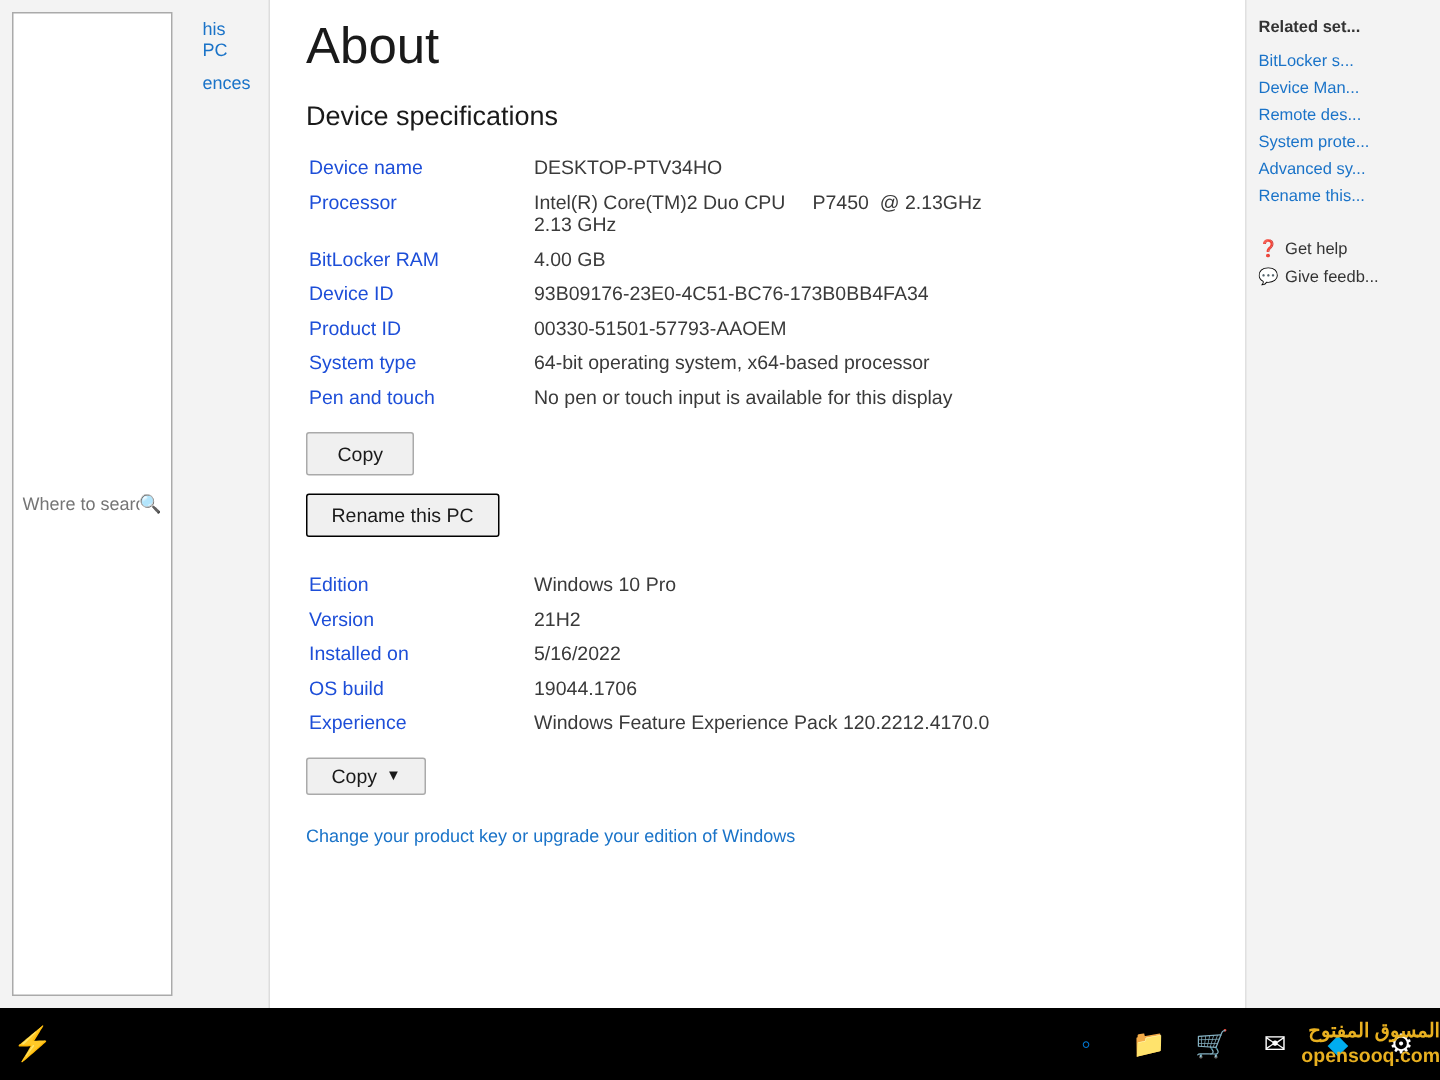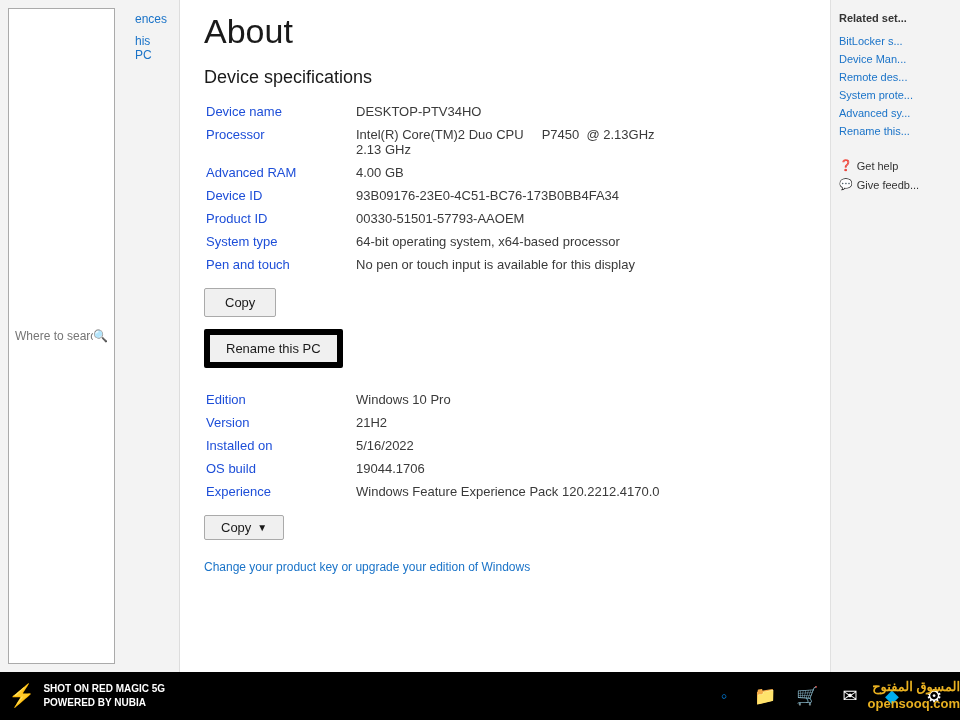--- a/index.html
+++ b/index.html
@@ -167,21 +167,21 @@
       padding: 6px 20px;
       font-size: 13px;
       color: #1a1a1a;
       cursor: pointer;
       margin-bottom: 12px;
       border-radius: 2px;
     }
 
     .rename-btn {
       background: #f0f0f0;
-      border: 6px solid #000000;
+      border: 1px solid #000000;
       padding: 6px 16px;
       font-size: 13px;
       color: #1a1a1a;
       cursor: pointer;
       margin-bottom: 20px;
       border-radius: 2px;
     }
 
     .change-link {
       font-size: 12px;
@@ -268,42 +268,42 @@
 
 <div class="main-layout">
 
   <div class="sidebar">
     <div class="search-bar">
       <input type="text" placeholder="Where to search" style="">
       <span class="search-icon-wrap">🔍</span>
     </div>
     <div class="sidebar-spacer"></div>
     <div class="sidebar-bottom">
+      <div class="sidebar-item-text">his PC</div>
       <div class="sidebar-item-text">ences</div>
-      <div class="sidebar-item-text">his PC</div>
     </div>
   </div>
 
   <div class="content">
     <h1 class="page-title">About</h1>
 
     
     <h2 class="section-title">Device specifications</h2>
     <table class="spec-table">
       <tbody>
         <tr>
           <td>Device name</td>
           <td>DESKTOP-PTV34HO</td>
         </tr>
         <tr>
           <td>Processor</td>
           <td>Intel(R) Core(TM)2 Duo CPU &nbsp;&nbsp;&nbsp; P7450 &nbsp;@ 2.13GHz<br>2.13 GHz</td>
         </tr>
         <tr>
-          <td>Advanced RAM</td>
+          <td>BitLocker RAM</td>
           <td>4.00 GB</td>
         </tr>
         <tr>
           <td>Device ID</td>
           <td>93B09176-23E0-4C51-BC76-173B0BB4FA34</td>
         </tr>
         <tr>
           <td>Product ID</td>
           <td>00330-51501-57793-AAOEM</td>
         </tr>
@@ -372,24 +372,20 @@
         <span>Give feedb...</span>
       </div>
     </div>
   </div>
 
 </div>
 
 <div class="taskbar">
   <div class="watermark">
     <span class="watermark-icon">⚡</span>
-    <div class="watermark-text">
-      <div>SHOT ON RED MAGIC 5G</div>
-      <div>POWERED BY NUBIA</div>
-    </div>
   </div>
   <div style="display:flex;align-items:center;gap:6px;margin:0 auto;">
     <div class="taskbar-icon">
       <span style="color:#0078d4;font-size:18px;">◦</span>
     </div>
     <div class="taskbar-icon">
       <span style="color:#f5c518;font-size:18px;">📁</span>
     </div>
     <div class="taskbar-icon">
       <span style="color:#fff;font-size:18px;">🛒</span>

